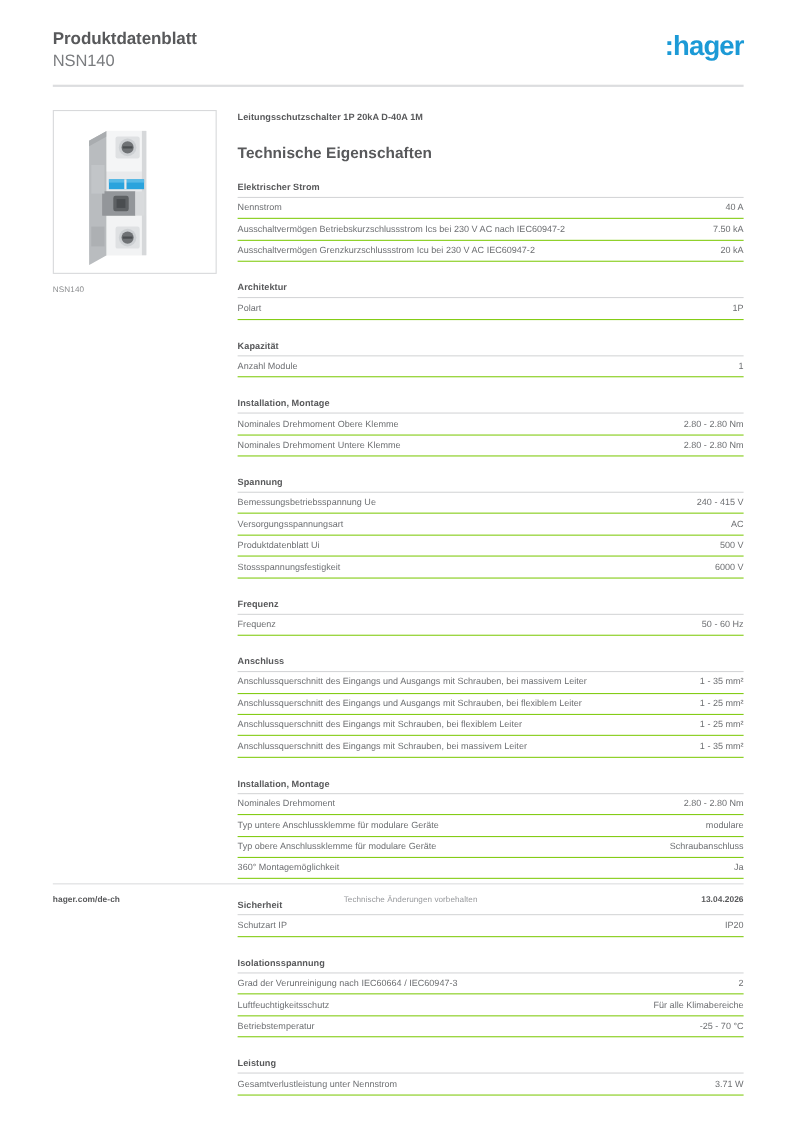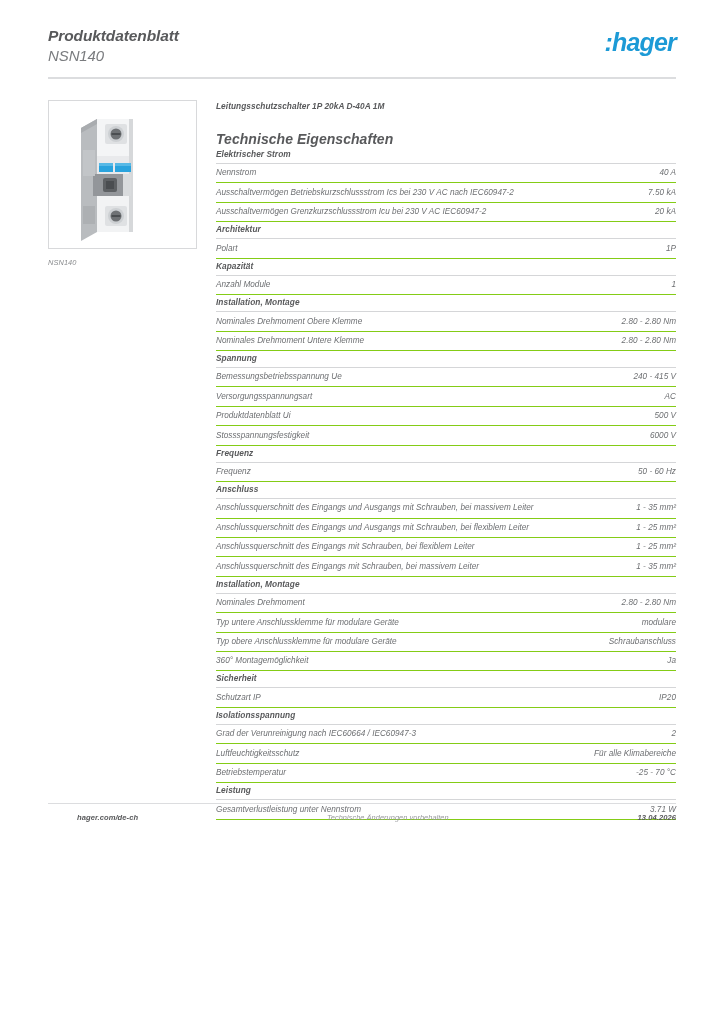--- a/index.html
+++ b/index.html
@@ -16,21 +16,20 @@
     color: #58595b;
     position: relative;
     overflow: hidden;
   }
 
   .page {
     position: relative;
     width: 724px;
     height: 844px;
     padding: 0 48px;
-    font-style: italic;
   }
 
   
   .header {
     display: flex;
     align-items: flex-start;
     justify-content: space-between;
     padding-top: 26px;
   }
 
@@ -117,21 +116,21 @@
 
   .tech-heading {
     font-size: 14px;
     font-weight: bold;
     color: #58595b;
     margin-top: 20px;
     letter-spacing: 0.05px;
   }
 
   .section {
-    margin-top: 2px;
+    margin-top: 18px;
   }
 
   .section-title {
     font-size: 8.3px;
     font-weight: bold;
     color: #58595b;
     padding-bottom: 4px;
     border-bottom: 1px solid #d5d6d8;
     letter-spacing: 0.05px;
   }
@@ -174,21 +173,20 @@
   .footer-rule {
     height: 1px;
     background: #dcdddf;
     margin-bottom: 9px;
   }
 
   .footer-row {
     display: flex;
     align-items: flex-start;
     justify-content: space-between;
-    margin-left: 29px;
   }
 
   .footer-left {
     font-size: 7.6px;
     font-weight: bold;
     color: #58595b;
     letter-spacing: 0.05px;
   }
 
   .footer-center {

